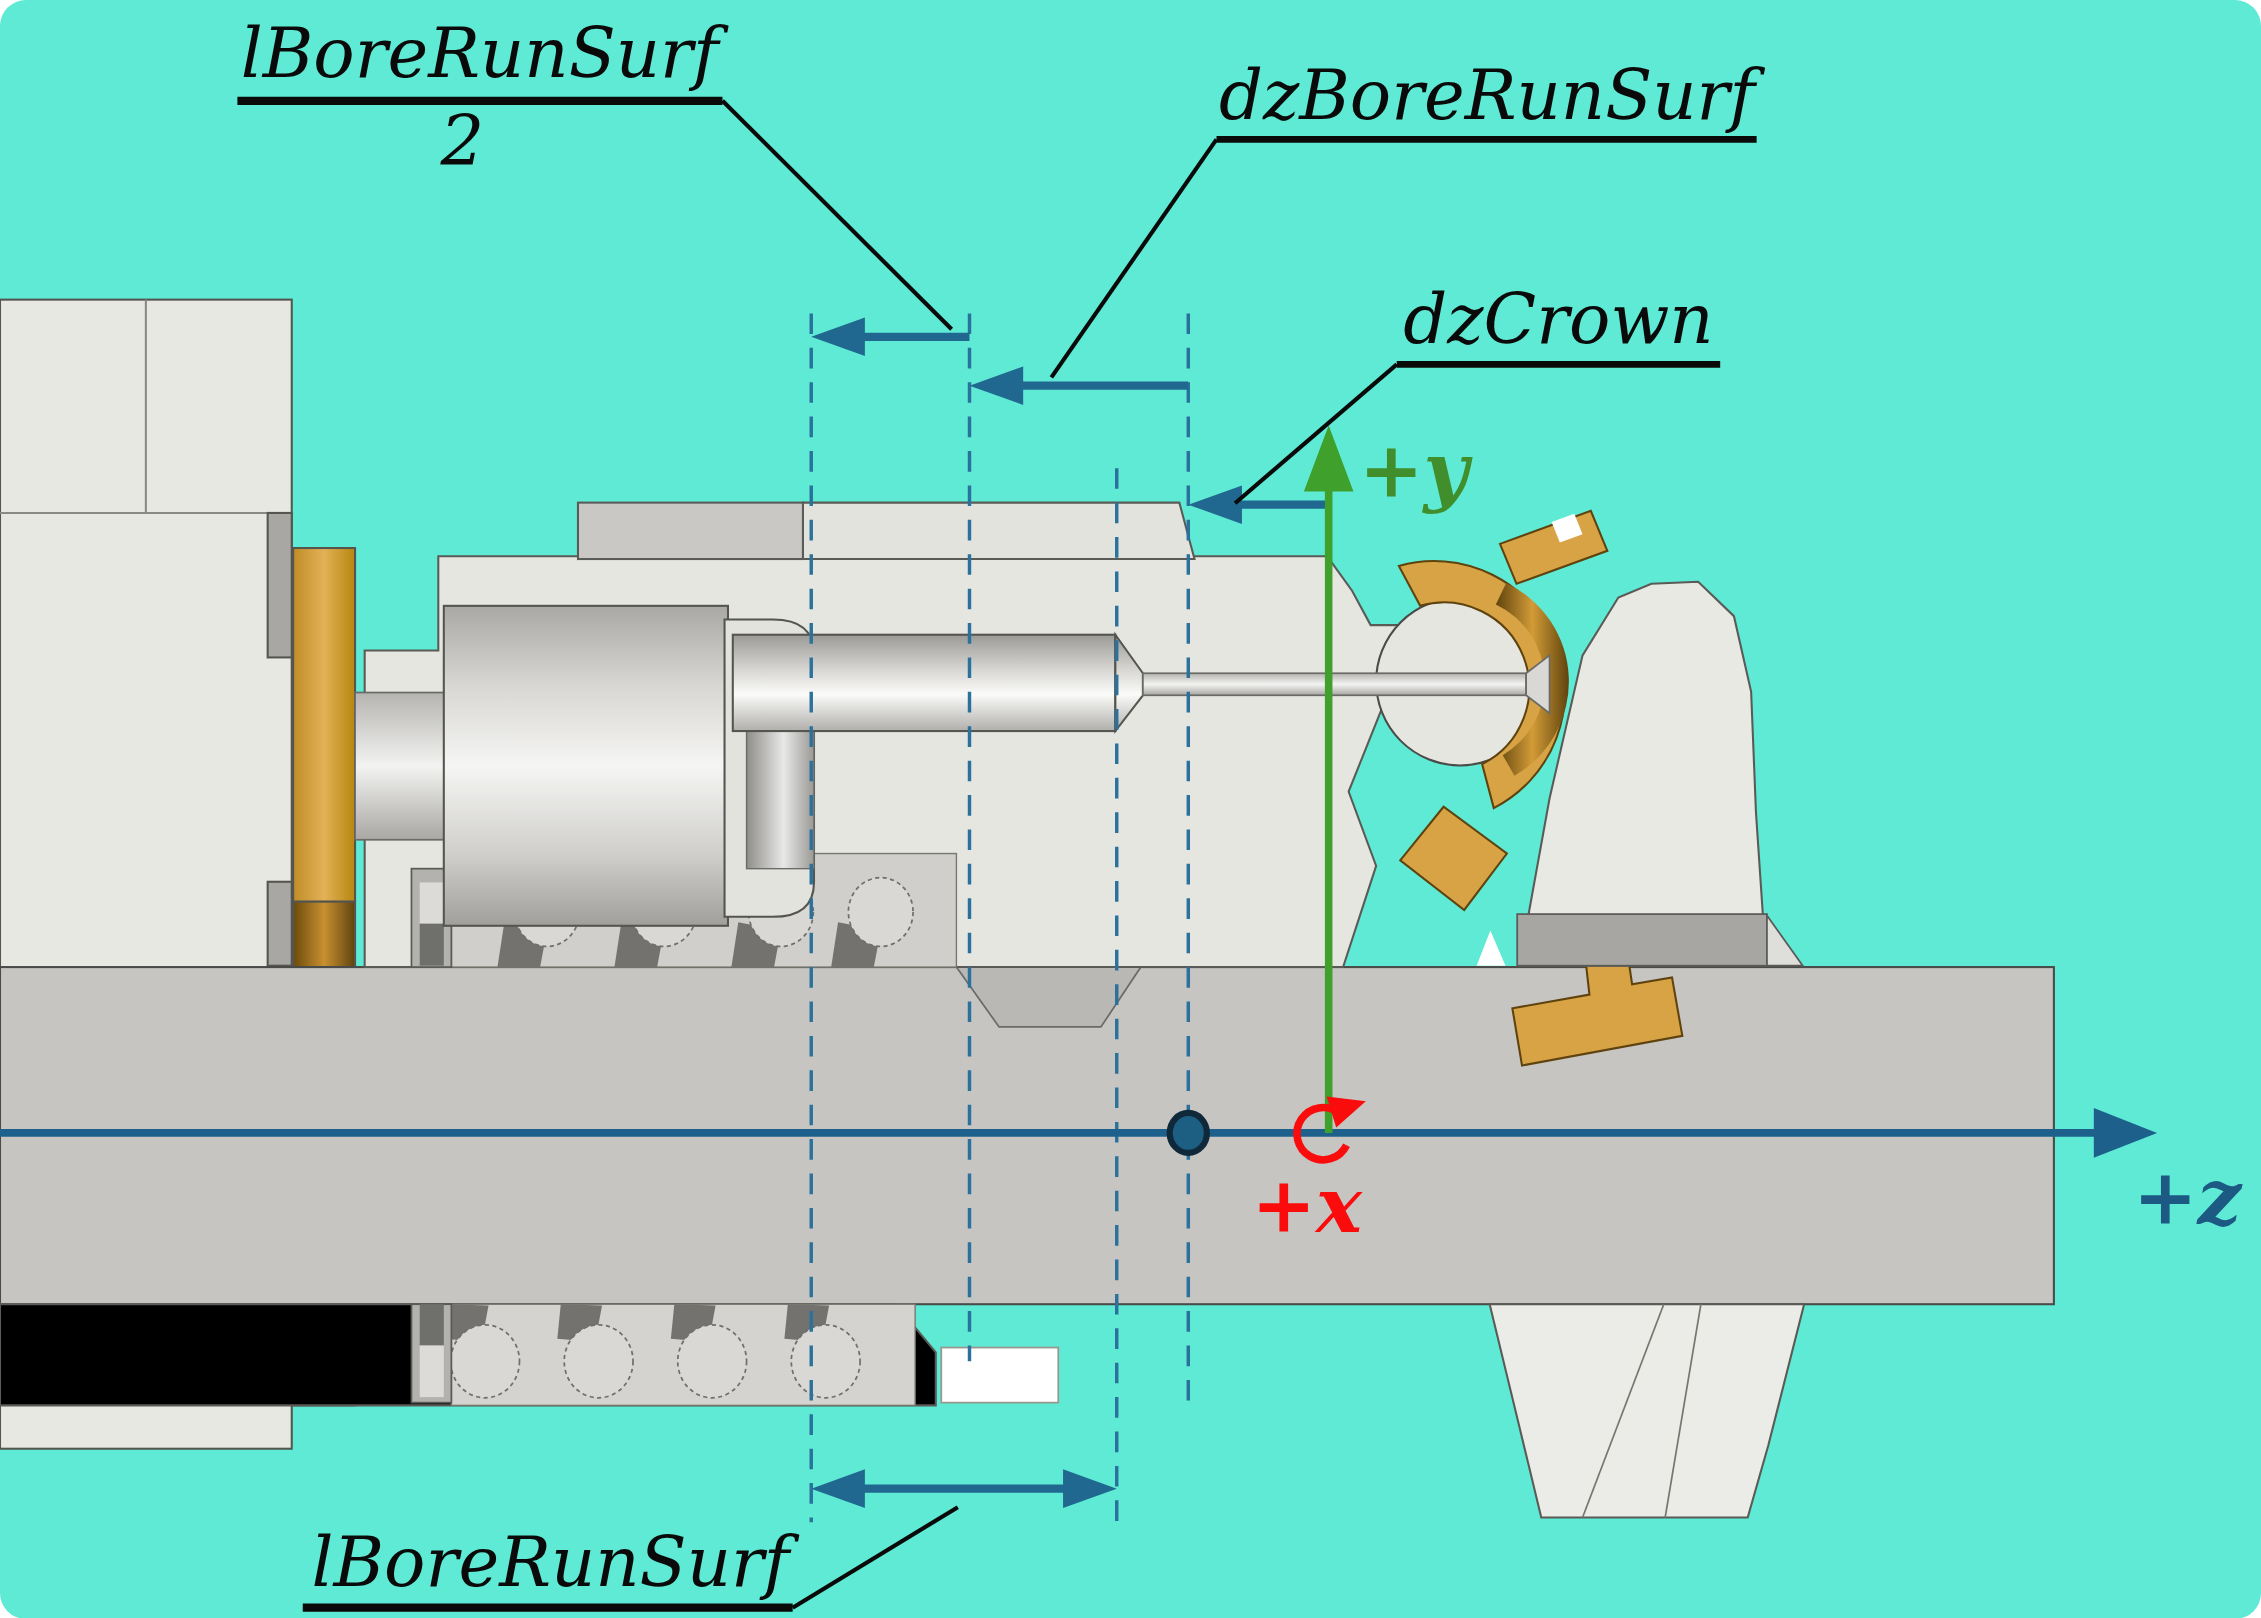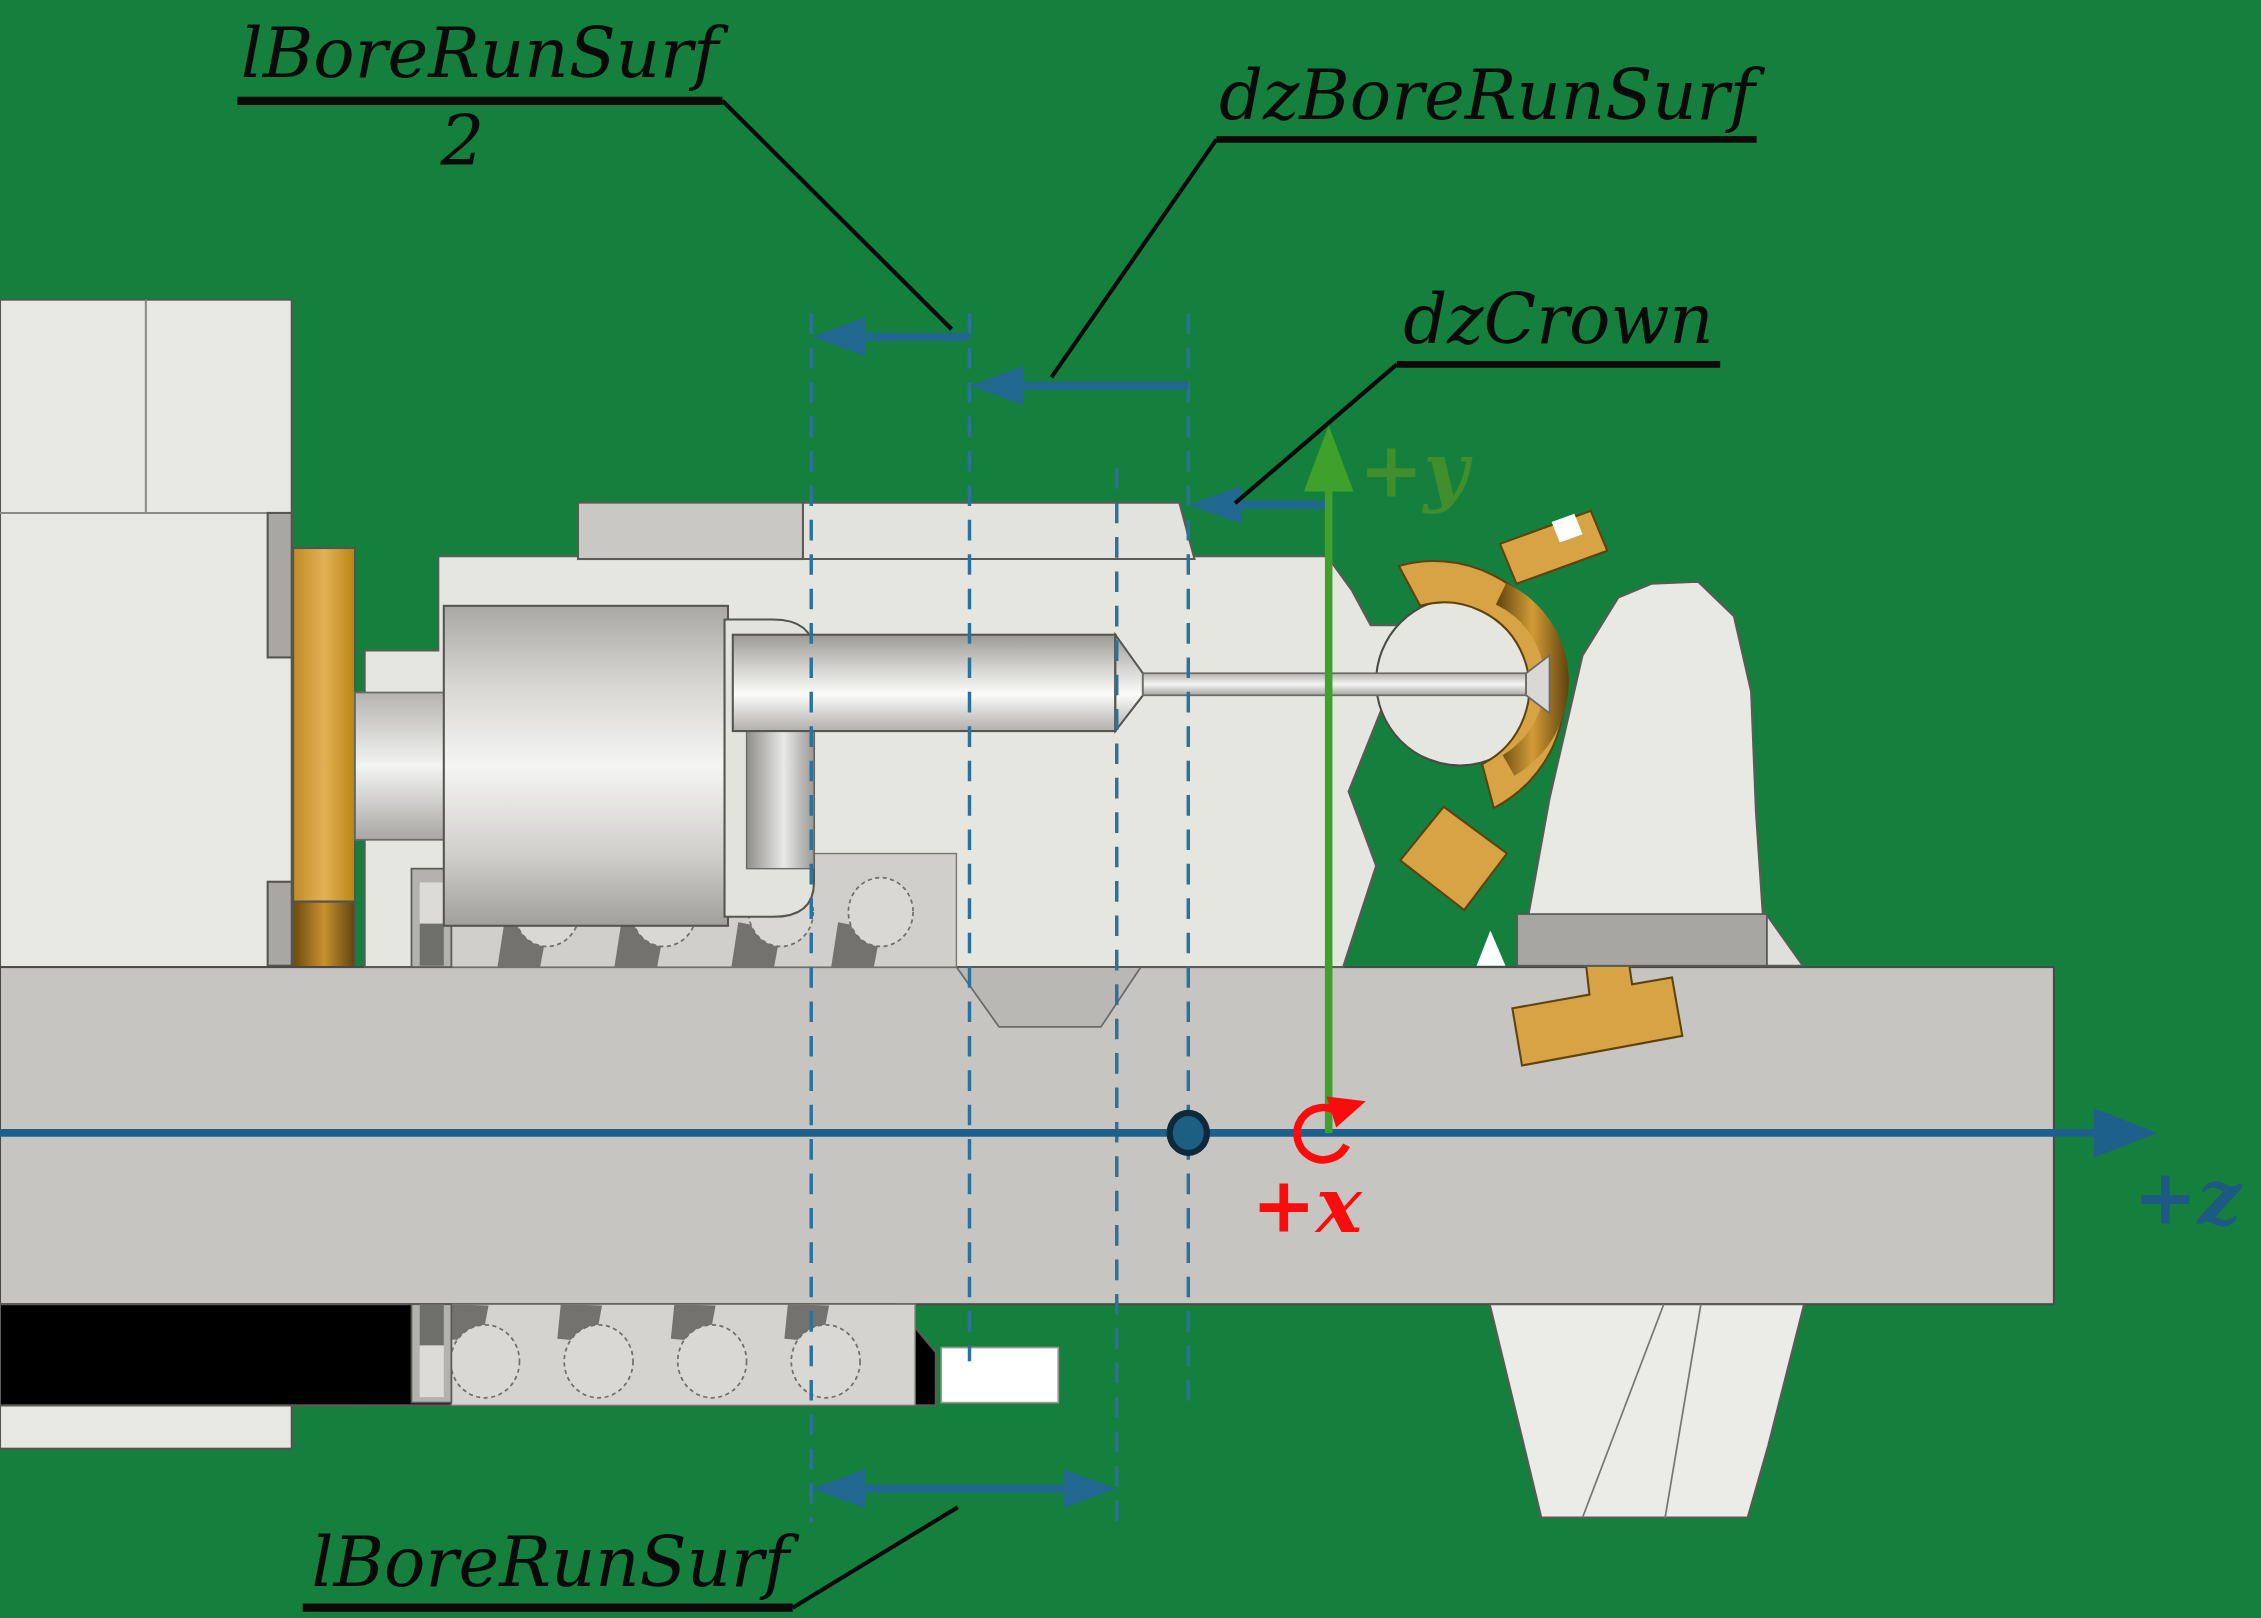--- a/index.html
+++ b/index.html
@@ -1,16 +1,16 @@
 <!DOCTYPE html>
 <html style="font-size:11px"><head>
 <meta charset="utf-8">
 <style>
   html,body{margin:0;padding:0;background:#ffffff;}
-  .stage{position:relative;width:2261px;height:1619px;background:#15803d;overflow:hidden;}
+  .stage{position:relative;width:2261px;height:1619px;background:#5eead4;overflow:hidden;border-radius:26px;}
   svg{display:block;}
   text{font-family:"DejaVu Serif","Liberation Serif",serif;}
   .mathlbl{font-style:italic;font-size:100px;fill:#0a0a0a;}
   .axislbl{font-style:italic;font-weight:bold;font-size:112px;}
   .outline{stroke:#55554f;stroke-width:3;}
 </style>
 </head>
 <body>
 
 <div class="stage">

